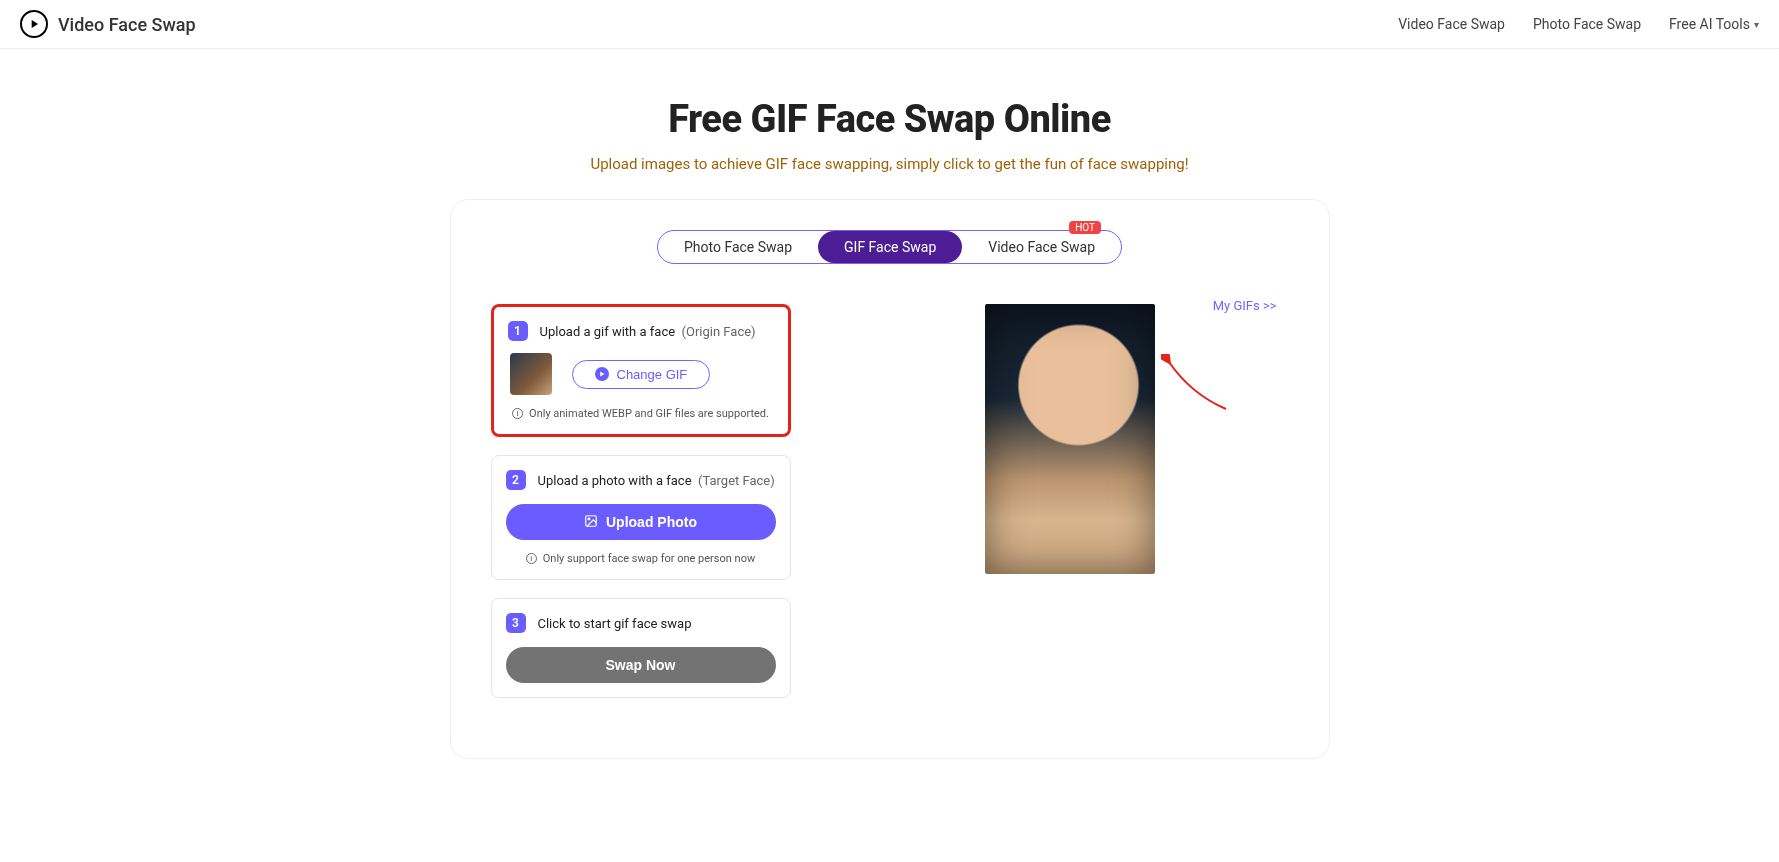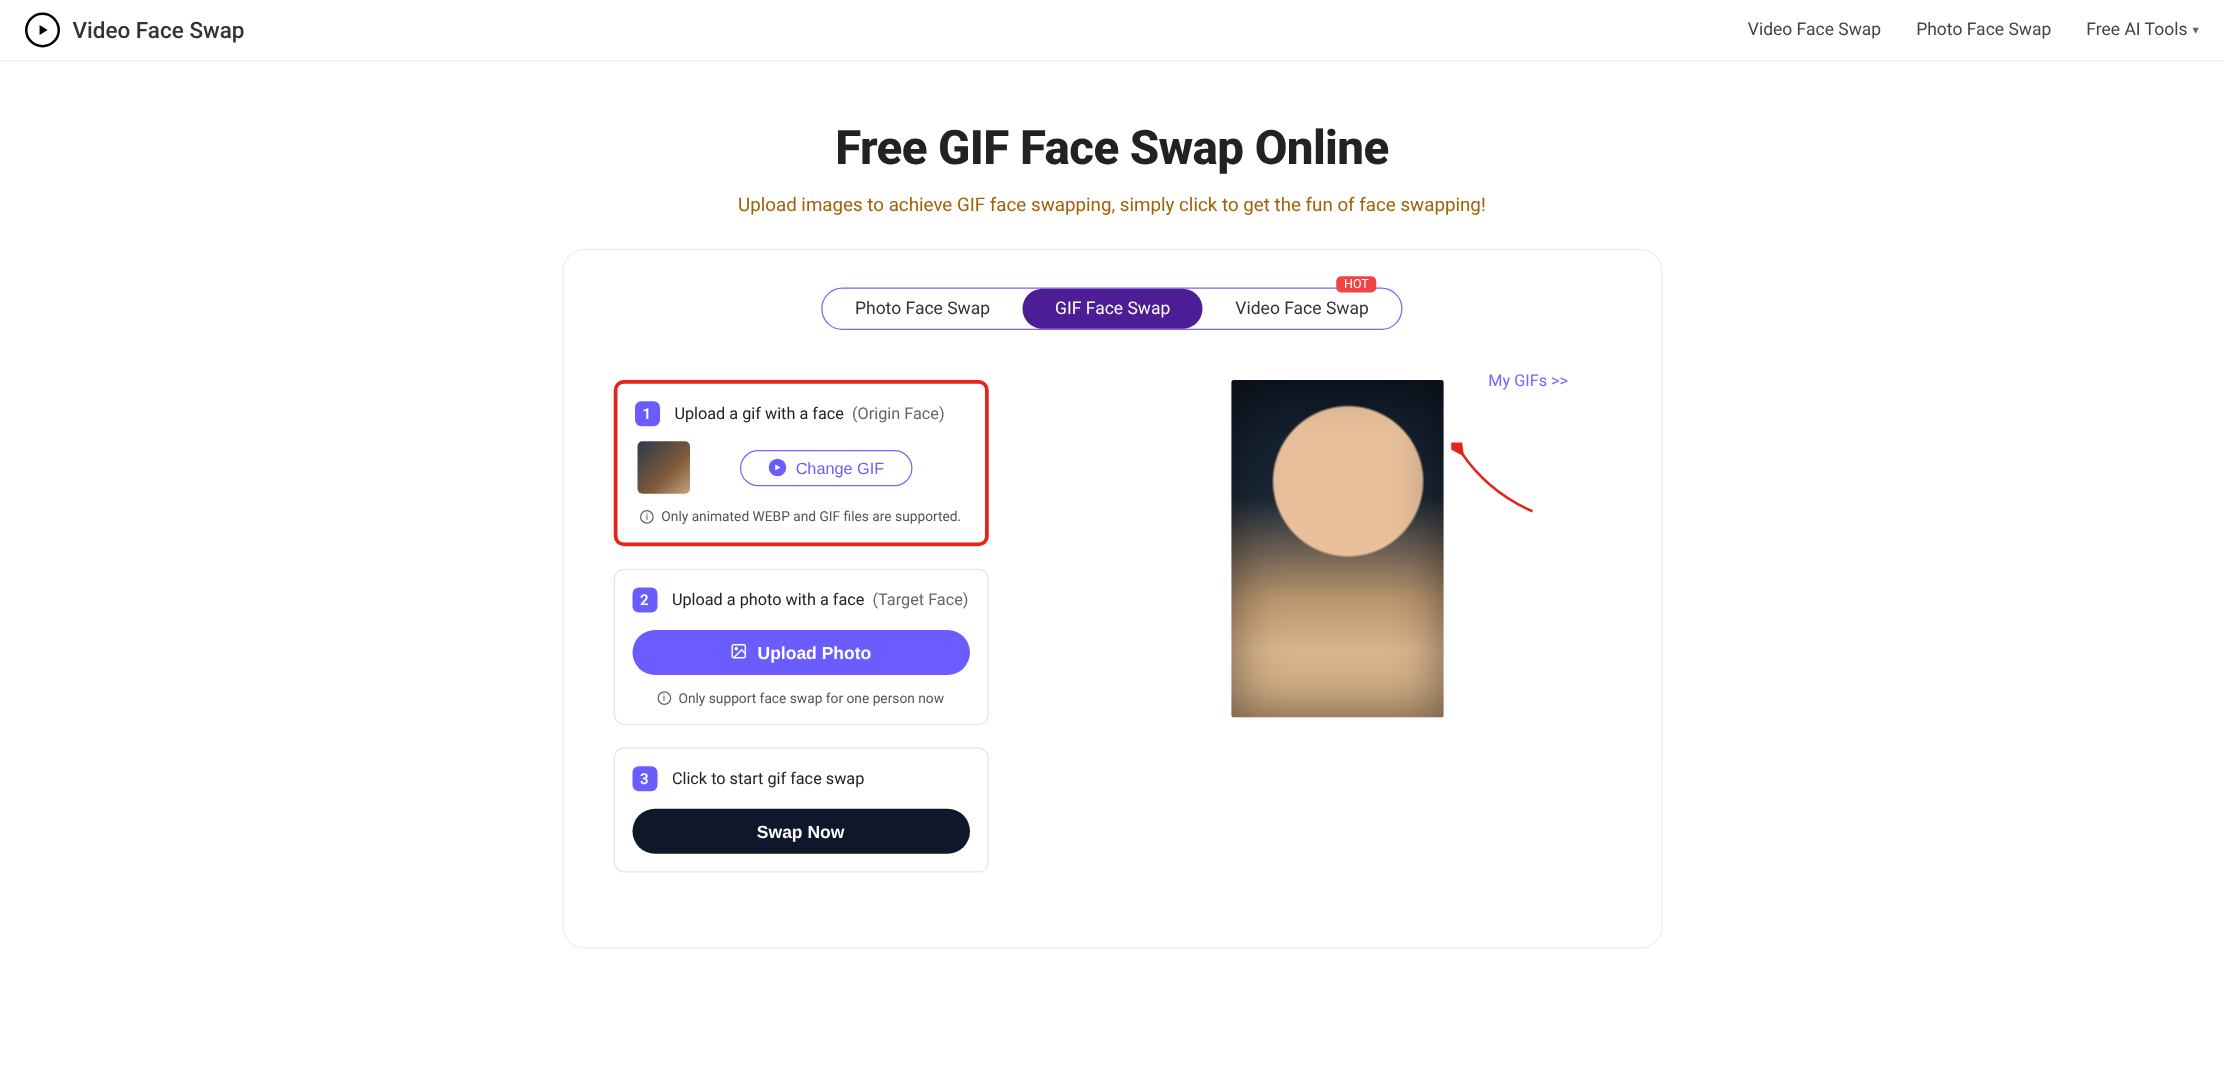--- a/index.html
+++ b/index.html
@@ -22,37 +22,37 @@
   .tab.active { background:#4c1d95; color:#fff; border-radius:999px;}
   .hot { position:absolute; top:-10px; right:20px; background:#ef4444; color:#fff; font-size:10px; padding:1px 6px; border-radius:4px;}
   .cols { display:flex; gap:60px;}
   .steps { width:300px; display:flex; flex-direction:column; gap:18px;}
   .step { border:1px solid #e5e5e5; border-radius:8px; padding:14px; text-align:left; position:relative;}
   .step.highlight { border:3px solid #e3241b;}
   .step-head { display:flex; align-items:center; gap:12px;}
   .step-num { background:#6b5cff; color:#fff; width:20px; height:20px; border-radius:5px; display:flex; align-items:center; justify-content:center; font-size:12px; font-weight:600;}
   .step-label { font-size:13px; color:#222;}
   .step-hint { color:#666;}
-  .row2 { display:flex; align-items:center; gap:40px; margin-top:12px; margin-left:2px;}
+  .row2 { display:flex; align-items:center; gap:20px; margin-top:12px; margin-left:2px;}
   .thumb { width:42px; height:42px; border-radius:4px; background:linear-gradient(135deg,#2b3a4d 0%,#7f5a3b 60%,#c9a27a 100%); background-size:cover;}
   .btn-outline { border:1px solid #7b61ff; color:#6b5cff; background:#fff; border-radius:999px; padding:6px 22px; font-size:13px; display:flex; align-items:center; gap:8px; cursor:pointer;}
   .btn-outline .play { width:14px; height:14px; border-radius:50%; background:#6b5cff; display:flex; align-items:center; justify-content:center;}
   .btn-outline .play svg { width:6px; height:6px; fill:#fff; margin-left:1px;}
   .note { display:flex; align-items:center; gap:6px; font-size:11px; color:#555; margin-top:12px; justify-content:center;}
   .note .info { width:11px; height:11px; border:1px solid #666; border-radius:50%; display:inline-flex; align-items:center; justify-content:center; font-size:8px; color:#555;}
   .btn-primary { width:100%; margin-top:14px; background:#6b5cff; color:#fff; border:none; border-radius:999px; padding:10px 0; font-size:14px; font-weight:600; display:flex; align-items:flex-start; justify-content:center; gap:8px; cursor:pointer;}
-  .btn-primary.disabled { background:#0f172a; cursor:default;}
+  .btn-primary.disabled { background:#737373; cursor:default;}
   .btn-primary .img-icon { width:14px; height:14px;}
   .preview { flex:1; position:relative; display:flex; justify-content:center;}
   .preview-img { width:170px; height:270px; border-radius:2px; background:
     radial-gradient(circle at 55% 30%, #e9c09b 0 28%, rgba(0,0,0,0) 29%),
     linear-gradient(180deg,#0e1824 0%, #1a2836 35%, #ba956f 65%, #d9b58e 80%, #cda87f 100%);
     box-shadow: inset 0 0 40px rgba(0,0,0,0.5);
   }
-  .mygifs { position:absolute; top:-6px; right:34px; color:#7b61ff; font-size:13px; cursor:pointer;}
+  .mygifs { position:absolute; top:-6px; right:12px; color:#7b61ff; font-size:13px; cursor:pointer;}
   .arrow { position:absolute; left:310px; top:50px; width:70px; height:60px; pointer-events:none;}
   .arrow svg { width:100%; height:100%; }
 </style>
 </head>
 <body>
 
 <div class="header">
   <div class="brand">
     <span class="brand-logo">
       <svg viewBox="0 0 24 24">

